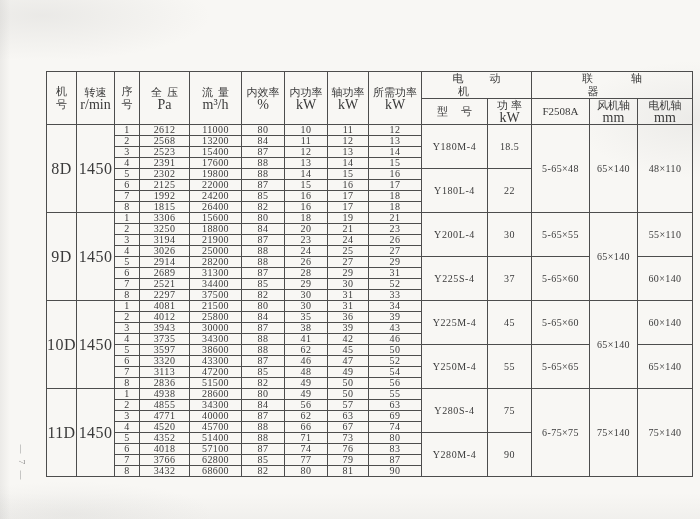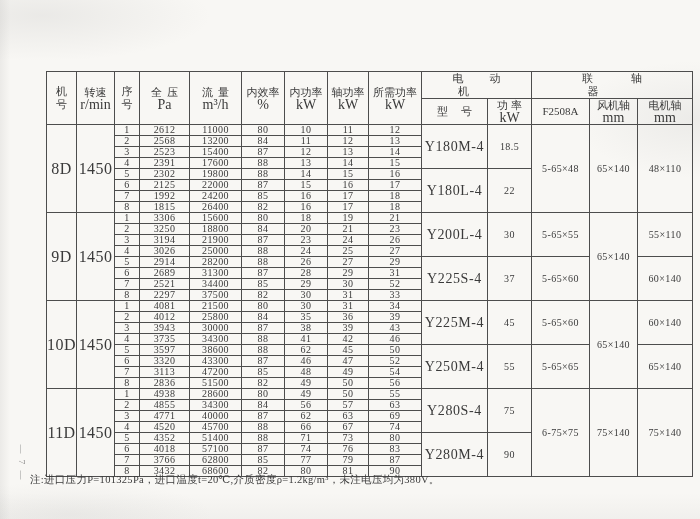--- a/index.html
+++ b/index.html
@@ -44,21 +44,21 @@
   .sp-wide{letter-spacing:13px;text-indent:13px;}
   .sp-sm{letter-spacing:3px;text-indent:3px;}
   tbody td{
     font-size:10px;line-height:10px;letter-spacing:.4px;
     border-top:none;border-bottom:none;
   }
   tbody tr{height:11px;}
   tbody tr.sec-first td{border-top:1px solid #4d4d4d;}
   tbody td.mid{border-top:1px solid #8b5cf6;}
   td.c-model,td.c-speed{font-size:16px;}
-  td.c-motor{font-size:14px;letter-spacing:.6px;}
+  td.c-motor{font-size:10px;letter-spacing:.6px;}
   .footnote{
     position:absolute;top:473px;left:30px;width:640px;
     font-size:10.5px;color:#3c3c3c;letter-spacing:.3px;white-space:nowrap;
   }
 </style>
 </head>
 <body>
 
 <div class="page">
   <div class="page-num">— 7 —</div>
@@ -467,14 +467,13 @@
           <td>3432</td>
           <td>68600</td>
           <td>82</td>
           <td>80</td>
           <td>81</td>
           <td>90</td>
         </tr>
       </tbody>
   </table>
 
-  <div class="footnote">注:进口压力P=101325Pa，进口温度t=20℃,介质密度ρ=1.2kg/m³，未注电压均为380V。</div>
 </div>
 
 </body></html>

